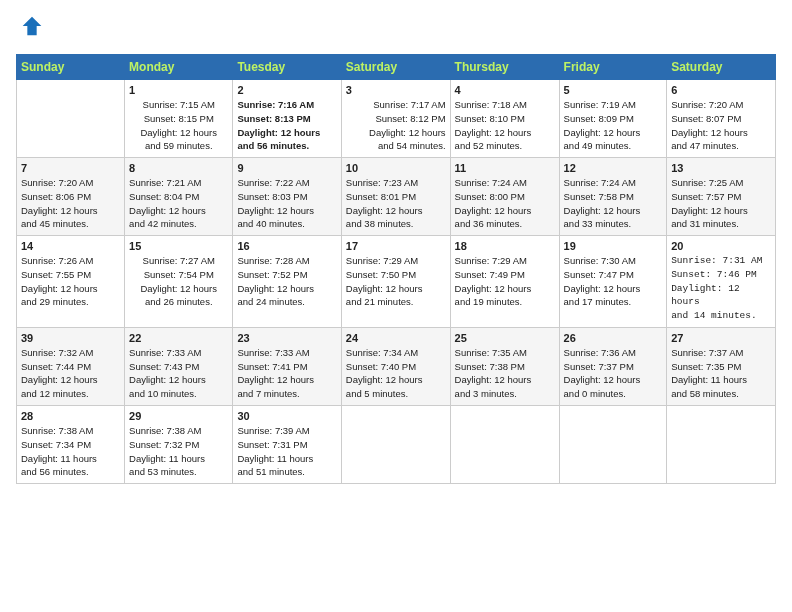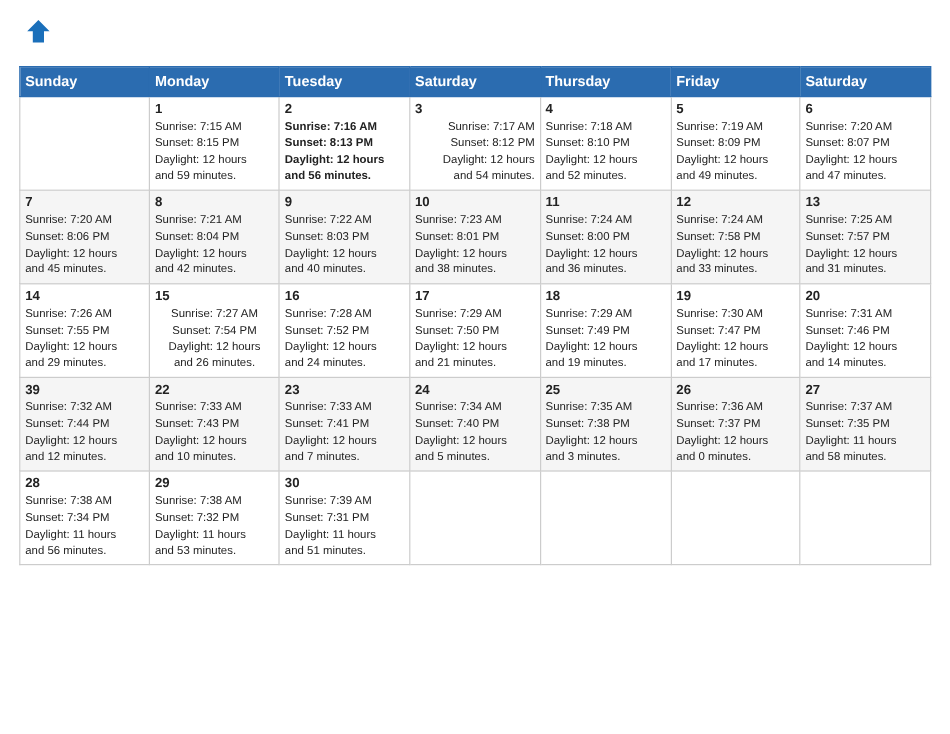--- a/index.html
+++ b/index.html
@@ -43,21 +43,21 @@
       font-size: 14px;
       color: #555;
     }
     table {
       width: 100%;
       border-collapse: collapse;
       font-size: 10px;
     }
     thead tr th {
       background-color: #2b6cb0;
-      color: #ffffff;
+      color: #bef264;
       padding: 5px 4px;
       text-align: left;
       font-size: 12px;
       font-weight: bold;
       border: 1px solid #2b6cb0;
     }
     tbody tr td {
       border: 1px solid #ccc;
       vertical-align: top;
       padding: 4px 4px;
@@ -120,21 +120,21 @@
           <th>Thursday</th>
           <th>Friday</th>
           <th>Saturday</th>
         </tr>
     </thead>
     <tbody id="tbody">
         <tr>
           <td class="empty"></td>
           <td>
             <span class="day-number">1</span>
-            <div class="day-info" style="white-space: pre-line;">Sunrise: 7:15 AM
+            <div class="day-info" style="white-space: pre-line; text-align: center;">Sunrise: 7:15 AM
 Sunset: 8:15 PM
 Daylight: 12 hours
 and 59 minutes.</div>
           </td>
           <td>
             <span class="day-number">2</span>
             <div class="day-info" style="white-space: pre-line; font-weight: bold;">Sunrise: 7:16 AM
 Sunset: 8:13 PM
 Daylight: 12 hours
 and 56 minutes.</div>
@@ -257,21 +257,21 @@
           </td>
           <td>
             <span class="day-number">19</span>
             <div class="day-info" style="white-space: pre-line;">Sunrise: 7:30 AM
 Sunset: 7:47 PM
 Daylight: 12 hours
 and 17 minutes.</div>
           </td>
           <td>
             <span class="day-number">20</span>
-            <div class="day-info" style="white-space: pre-line;">Sunrise: 7:31 AM
+            <div class="day-info" style="white-space: pre-line; font-family: Liberation Mono, monospace;">Sunrise: 7:31 AM
 Sunset: 7:46 PM
 Daylight: 12 hours
 and 14 minutes.</div>
           </td>
         </tr>
         <tr>
           <td>
             <span class="day-number">39</span>
             <div class="day-info" style="white-space: pre-line;">Sunrise: 7:32 AM
 Sunset: 7:44 PM

